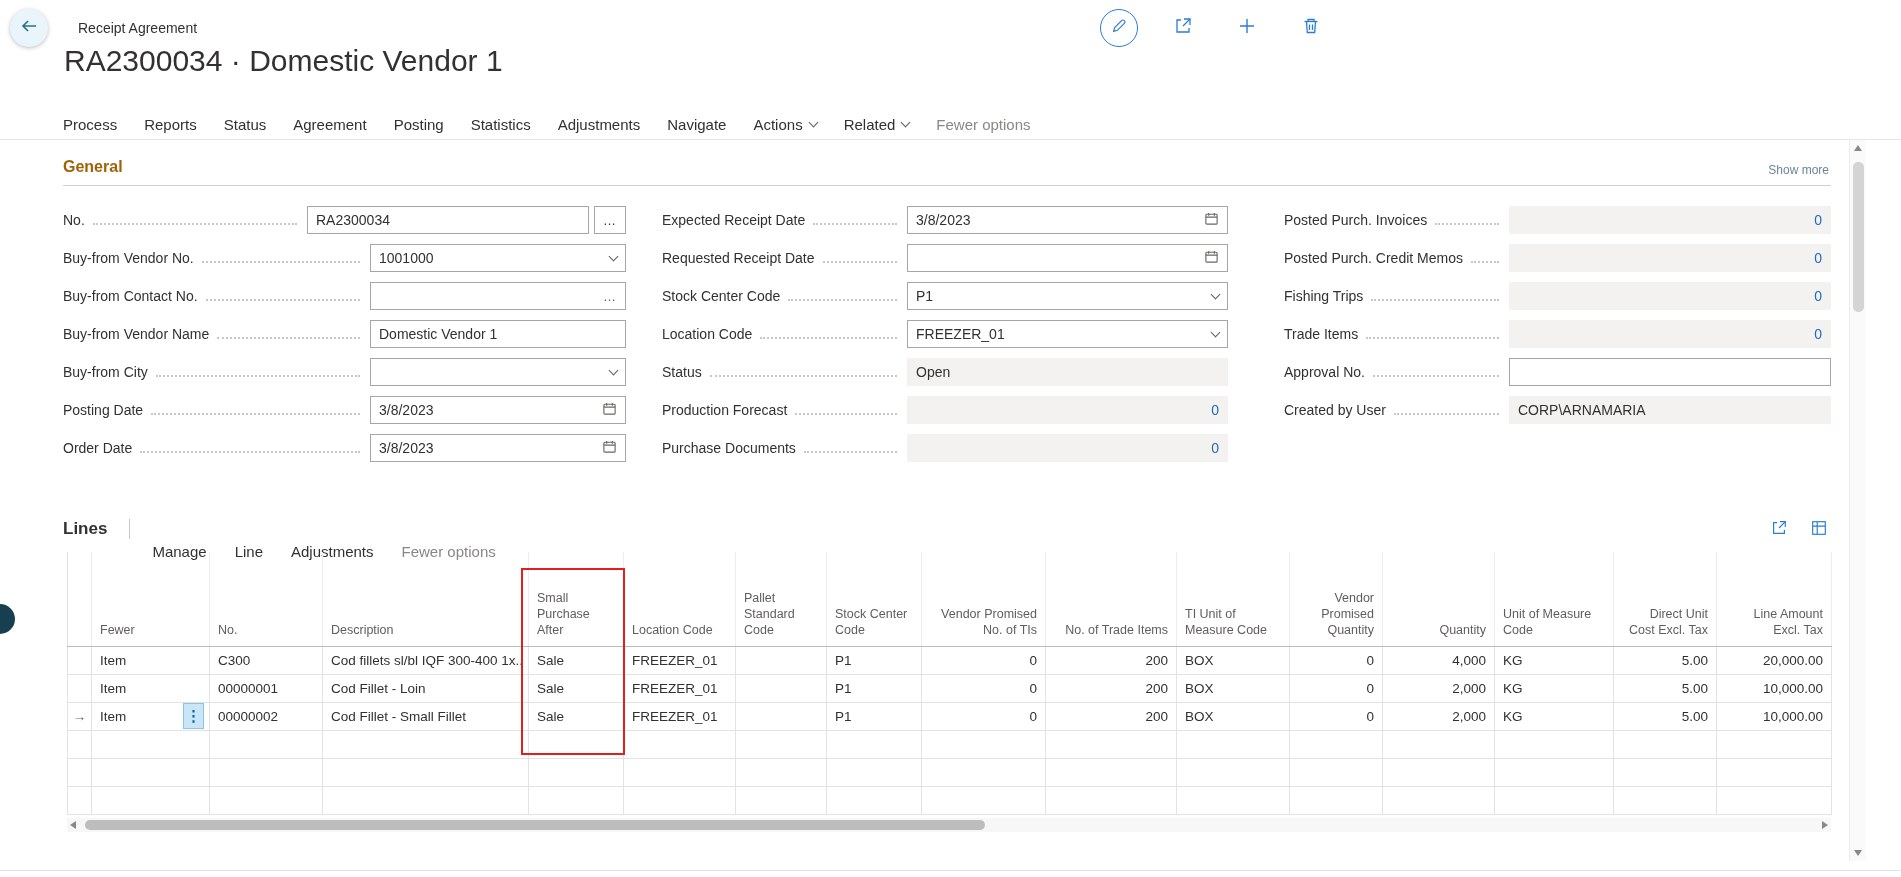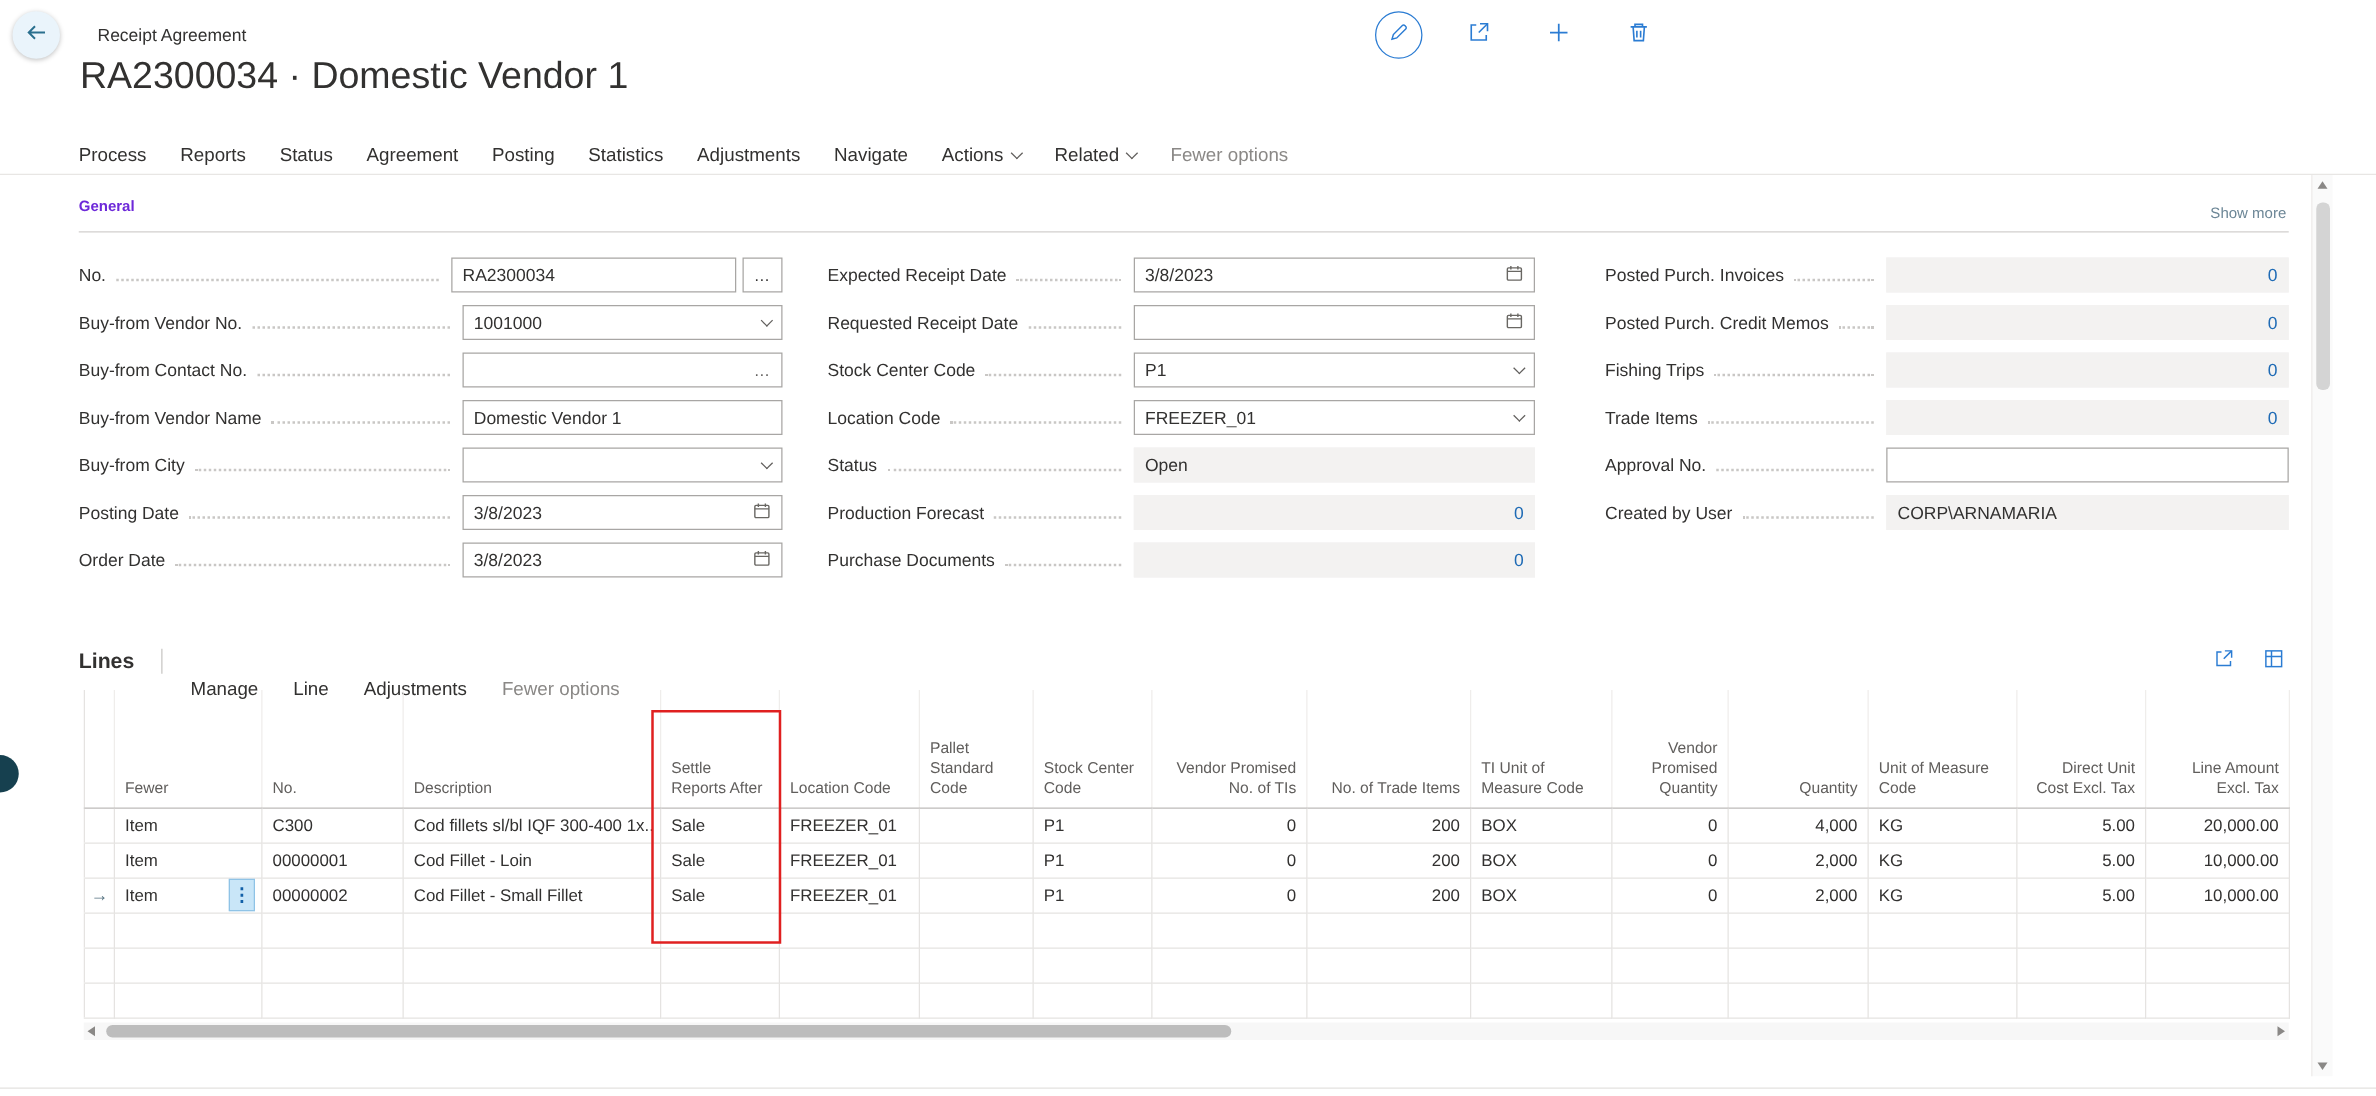--- a/index.html
+++ b/index.html
@@ -18,32 +18,32 @@
   .tb-btn{width:38px;height:38px;display:flex;align-items:center;justify-content:center;cursor:pointer;}
   .tb-btn.circled{border:1.5px solid #2b7cd3;border-radius:50%;}
   
   .menubar{position:absolute;left:63px;top:112px;display:flex;align-items:center;gap:27px;font-size:15px;height:24px;}
   .mi{cursor:pointer;white-space:nowrap;display:flex;align-items:center;}
   .mi.fewer{color:#8a8886;}
   .chev{display:inline-block;width:7px;height:7px;border-right:1.4px solid #605e5c;border-bottom:1.4px solid #605e5c;transform:rotate(45deg);}
   .chev-m{margin-left:7px;margin-top:-4px;}
   .menu-line{position:absolute;left:0;right:0;top:139px;border-top:1px solid #e8e6e4;}
   
-  .sec-title{position:absolute;left:63px;top:158px;font-size:12px;font-weight:700;color:#6d28d9;}
+  .sec-title{position:absolute;left:63px;top:158px;font-size:16px;font-weight:700;color:#a16207;}
   .show-more{position:absolute;right:72px;top:163px;font-size:12px;color:#6c8696;cursor:pointer;}
   .sec-line{position:absolute;left:63px;right:70px;top:185px;border-top:1px solid #d2d0ce;}
   .fcol{position:absolute;top:206px;display:flex;flex-direction:column;}
   .fcol1{left:63px;width:563px;}
   .fcol2{left:662px;width:566px;}
   .fcol3{left:1284px;width:547px;}
   .frow{display:flex;align-items:center;height:28px;margin-bottom:10px;}
   .flabel{font-size:14px;white-space:nowrap;color:#323130;}
   .leader{flex:1;height:0;border-bottom:2px dotted #c9c7c5;margin:0 10px 0 8px;transform:translateY(4px);}
   .ctl{height:28px;border:1px solid #a8a6a4;background:#fff;display:flex;align-items:center;padding:0 8px;font-size:14px;flex:none;cursor:text;}
-  .fcol1 .ctl{width:256px;} .fcol1 .ctl.main282{width:228px;}
+  .fcol1 .ctl{width:256px;} .fcol1 .ctl.main282{width:282px;}
   .fcol2 .ctl{width:321px;} .fcol3 .ctl{width:322px;}
   .ctl .val{flex:1;white-space:nowrap;overflow:hidden;}
   .ctl.ro{background:#f3f2f1;border-color:#f3f2f1;cursor:default;}
   .ctl.num .val{text-align:right;color:#1f6bb5;}
   .ctl .chev{flex:none;margin-left:6px;margin-top:-3px;}
   .inline-assist{flex:none;color:#605e5c;letter-spacing:1px;font-size:13px;cursor:pointer;}
   .assist{width:32px;height:28px;border:1px solid #a8a6a4;margin-left:5px;display:flex;align-items:center;justify-content:center;font-size:13px;letter-spacing:1px;cursor:pointer;flex:none;}
   .cal{flex:none;margin-left:6px;}
   
   .lines-bar{position:absolute;left:63px;right:70px;top:514px;height:30px;display:flex;align-items:center;font-size:15px;}
@@ -372,21 +372,21 @@
         <col style="width:119px">
         <col style="width:103px">
         <col style="width:115px">
     </colgroup>
     <thead>
       <tr>
         <th class="sel"></th>
         <th>Fewer</th>
         <th>No.</th>
         <th>Description</th>
-        <th>Settle Reports After</th>
+        <th>Small Purchase After</th>
         <th>Location Code</th>
         <th>Pallet Standard Code</th>
         <th>Stock Center Code</th>
         <th class="ar">Vendor Promised No. of TIs</th>
         <th class="ar">No. of Trade Items</th>
         <th>TI Unit of Measure Code</th>
         <th class="ar">Vendor Promised Quantity</th>
         <th class="ar">Quantity</th>
         <th>Unit of Measure Code</th>
         <th class="ar">Direct Unit Cost Excl. Tax</th>

